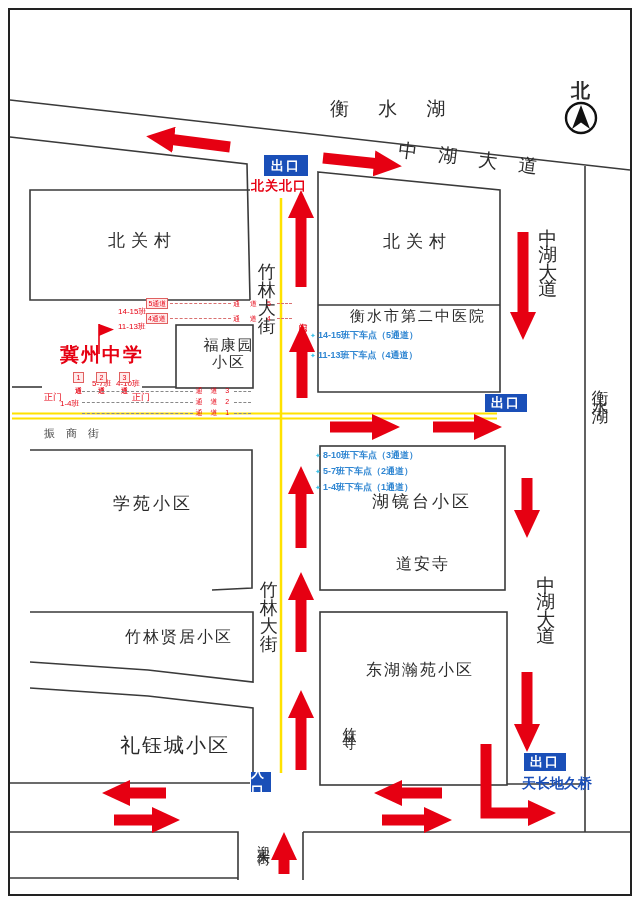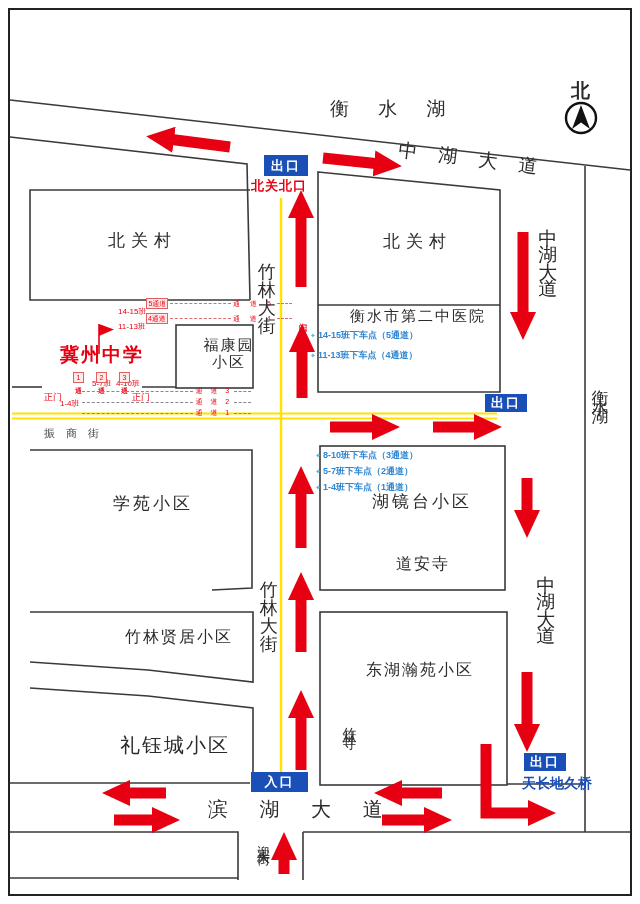--- a/index.html
+++ b/index.html
@@ -120,30 +120,29 @@
   <div class="lbl" style="left:571px;top:80px;font-size:19px;font-weight:bold;">北</div>
 
   <div class="lbl" style="left:330px;top:98px;font-size:19px;letter-spacing:12px;">衡 水 湖</div>
   <div class="lbl v" style="left:590px;top:376px;font-size:17px;letter-spacing:9px;height:90px;">衡水湖</div>
 
   <div class="lbl" style="left:398px;top:148px;font-size:19px;letter-spacing:8px;transform:rotate(7deg);">中 湖 大 道</div>
   <div class="lbl v" style="left:537px;top:213px;font-size:19px;letter-spacing:17px;height:150px;">中湖大道</div>
   <div class="lbl v" style="left:535px;top:560px;font-size:19px;letter-spacing:17px;height:150px;">中湖大道</div>
   <div class="lbl v" style="left:256px;top:248px;font-size:18px;letter-spacing:18px;height:150px;">竹林大街</div>
   <div class="lbl v" style="left:258px;top:566px;font-size:18px;letter-spacing:18px;height:150px;">竹林大街</div>
-  <div class="lbl" style="left:208px;top:798px;font-size:20px;letter-spacing:13px;">滨 湖 大 道</div>
   <div class="lbl v" style="left:255px;top:834px;font-size:13px;letter-spacing:3px;height:62px;">迎宾大街</div>
   <div class="lbl" style="left:44px;top:419px;font-size:11px;letter-spacing:4px;color:#444;margin-top:8px;">振 商 街</div>
 
   <div class="bluebox" style="left:264px;top:155px;width:44px;height:21px;">出口</div>
   <div class="lbl redtxt" style="left:251px;top:179px;font-size:13px;letter-spacing:1px;">北关北口</div>
   <div class="bluebox" style="left:485px;top:394px;width:42px;height:18px;">出口</div>
   <div class="bluebox" style="left:524px;top:753px;width:42px;height:18px;">出口</div>
   <div class="lbl bluetxt" style="left:522px;top:775px;font-size:14px;">天长地久桥</div>
-  <div class="bluebox" style="left:251px;top:772px;width:57px;height:20px;">入口</div>
+  <div class="bluebox" style="left:251px;top:772px;width:20px;height:20px;">入口</div>
 
   <div class="lbl" style="left:108px;top:231px;font-size:17px;letter-spacing:6px;">北关村</div>
   <div class="lbl" style="left:383px;top:232px;font-size:17px;letter-spacing:6px;">北关村</div>
   <div class="lbl" style="left:350px;top:307px;font-size:15px;letter-spacing:2px;">衡水市第二中医院</div>
   <div class="lbl" style="left:198px;top:336px;font-size:15px;letter-spacing:2px;width:62px;white-space:normal;text-align:center;">福康园小区</div>
   <div class="lbl" style="left:113px;top:494px;font-size:17px;letter-spacing:3px;">学苑小区</div>
   <div class="lbl" style="left:125px;top:628px;font-size:16px;letter-spacing:2px;">竹林贤居小区</div>
   <div class="lbl" style="left:120px;top:734px;font-size:20px;letter-spacing:2px;">礼钰城小区</div>
   <div class="lbl" style="left:372px;top:492px;font-size:17px;letter-spacing:3px;">湖镜台小区</div>
   <div class="lbl" style="left:396px;top:555px;font-size:16px;letter-spacing:2px;">道安寺</div>

